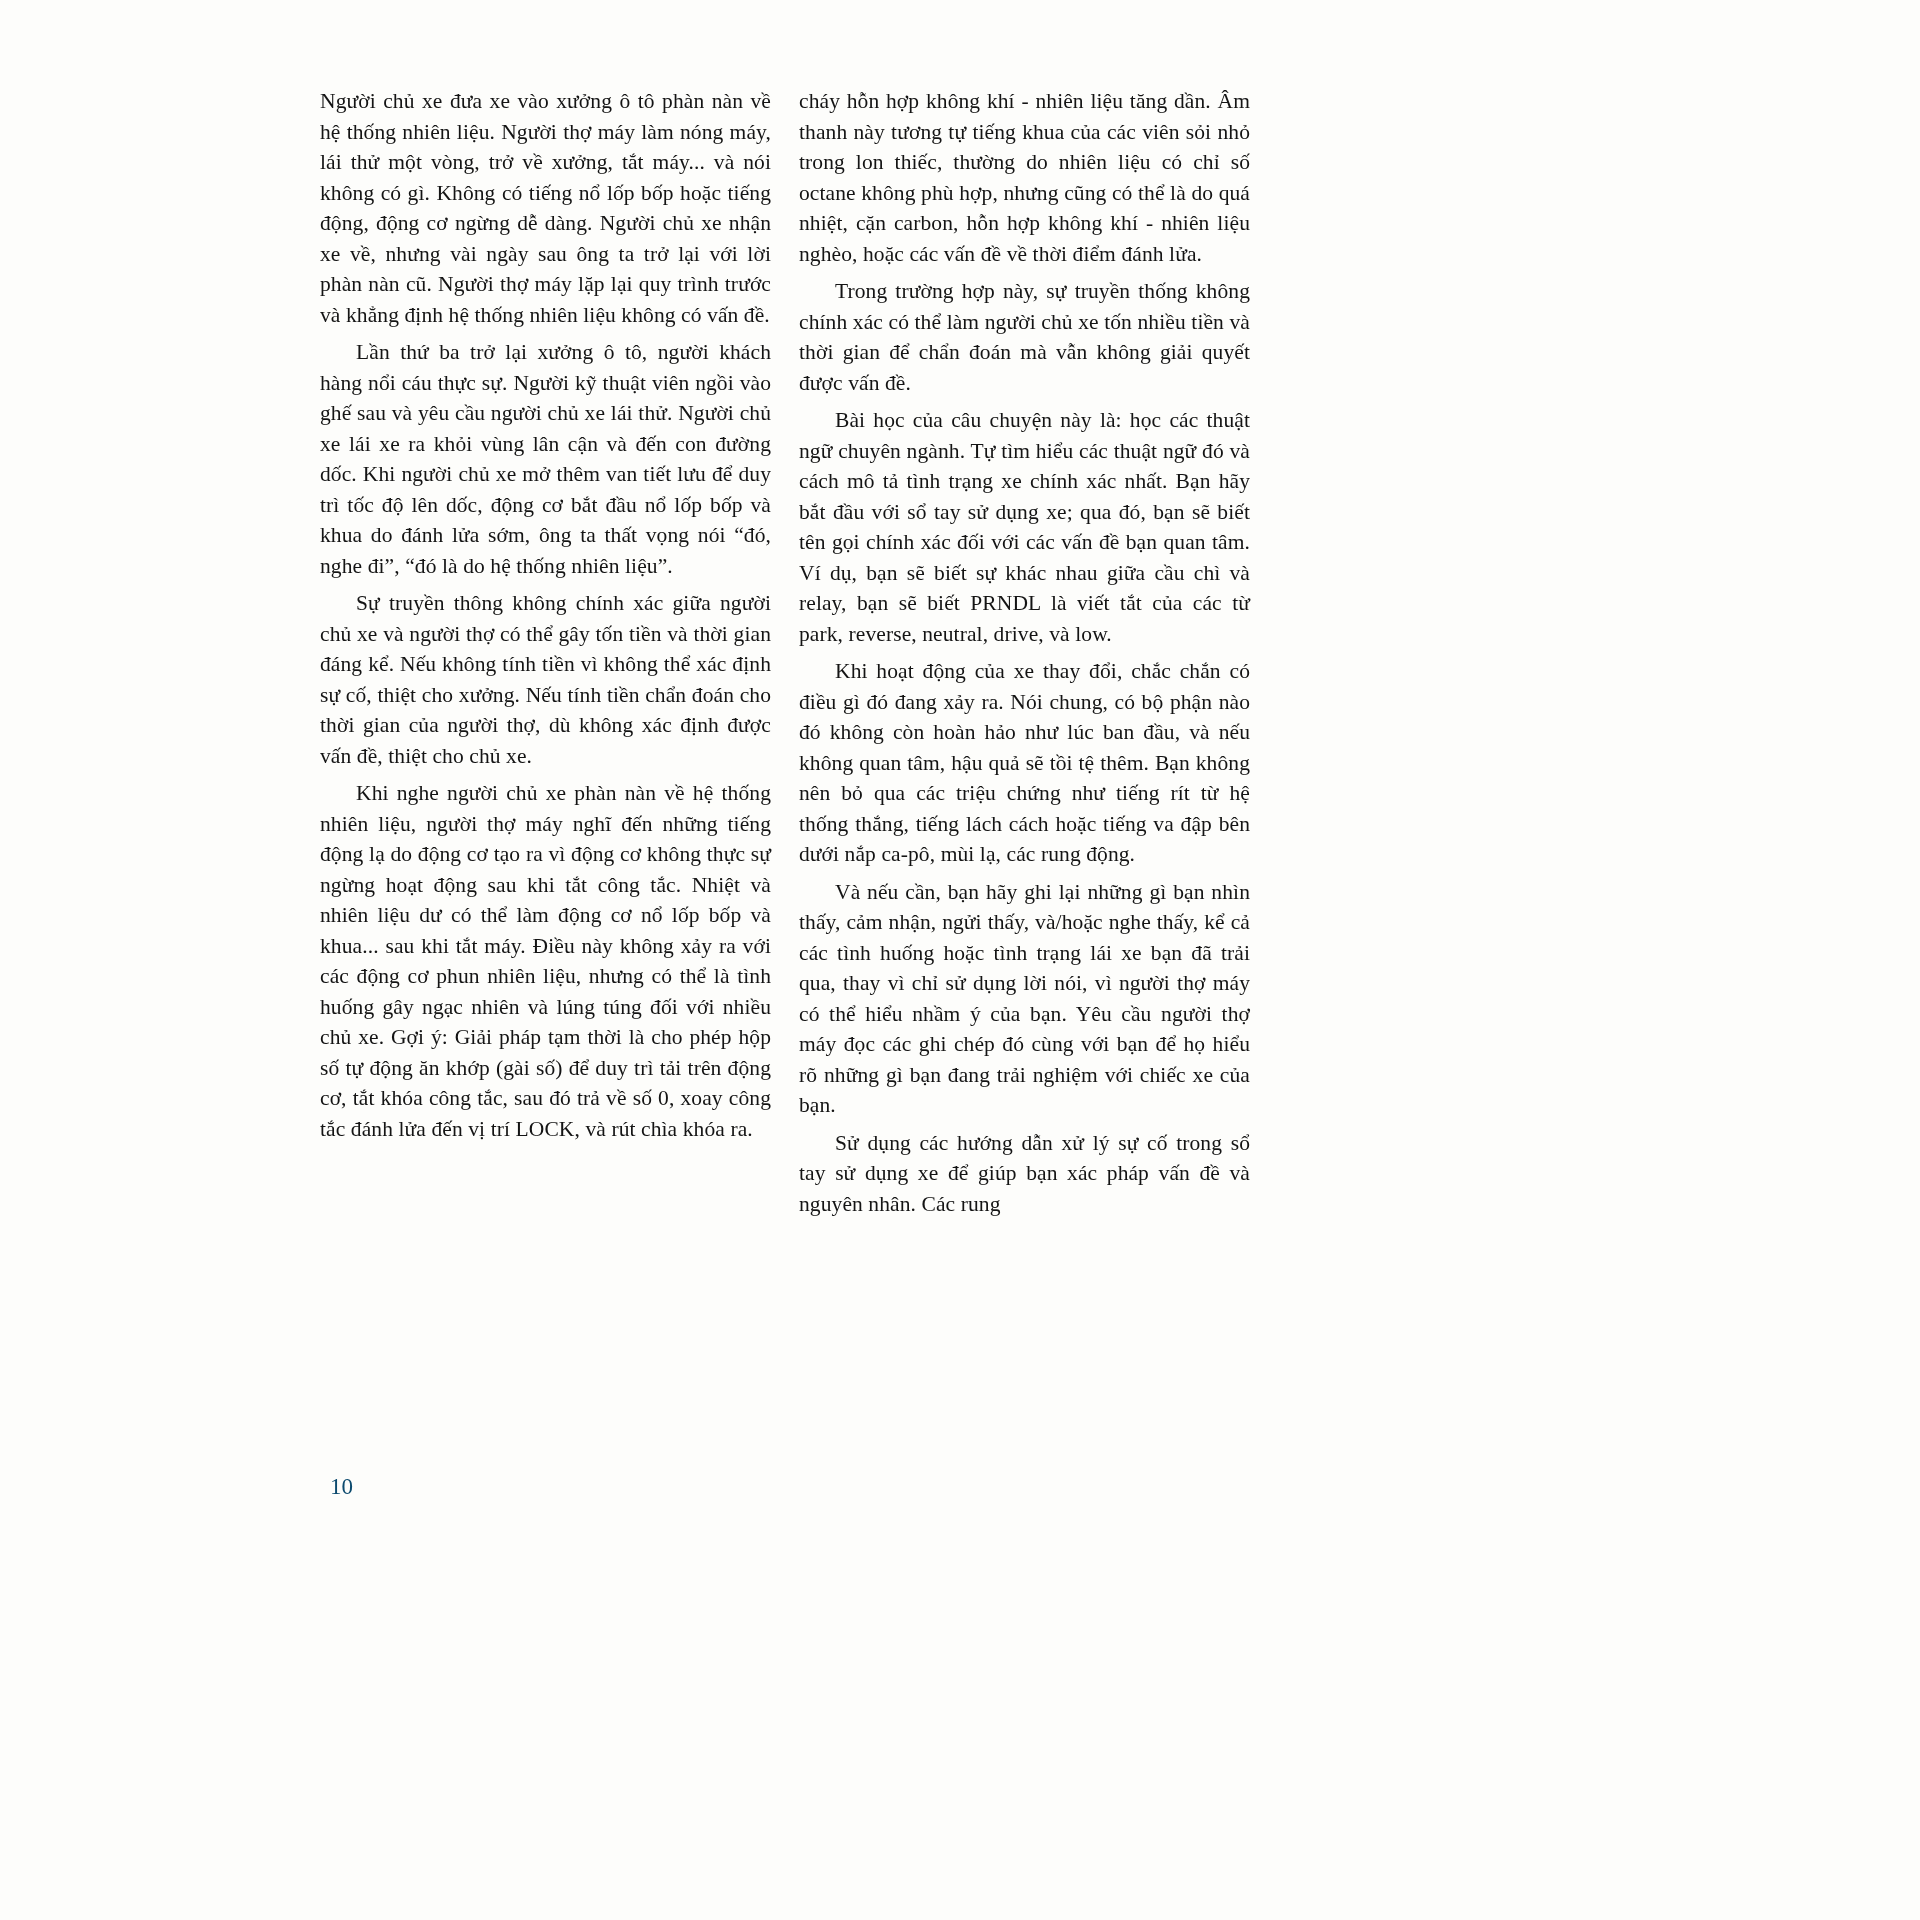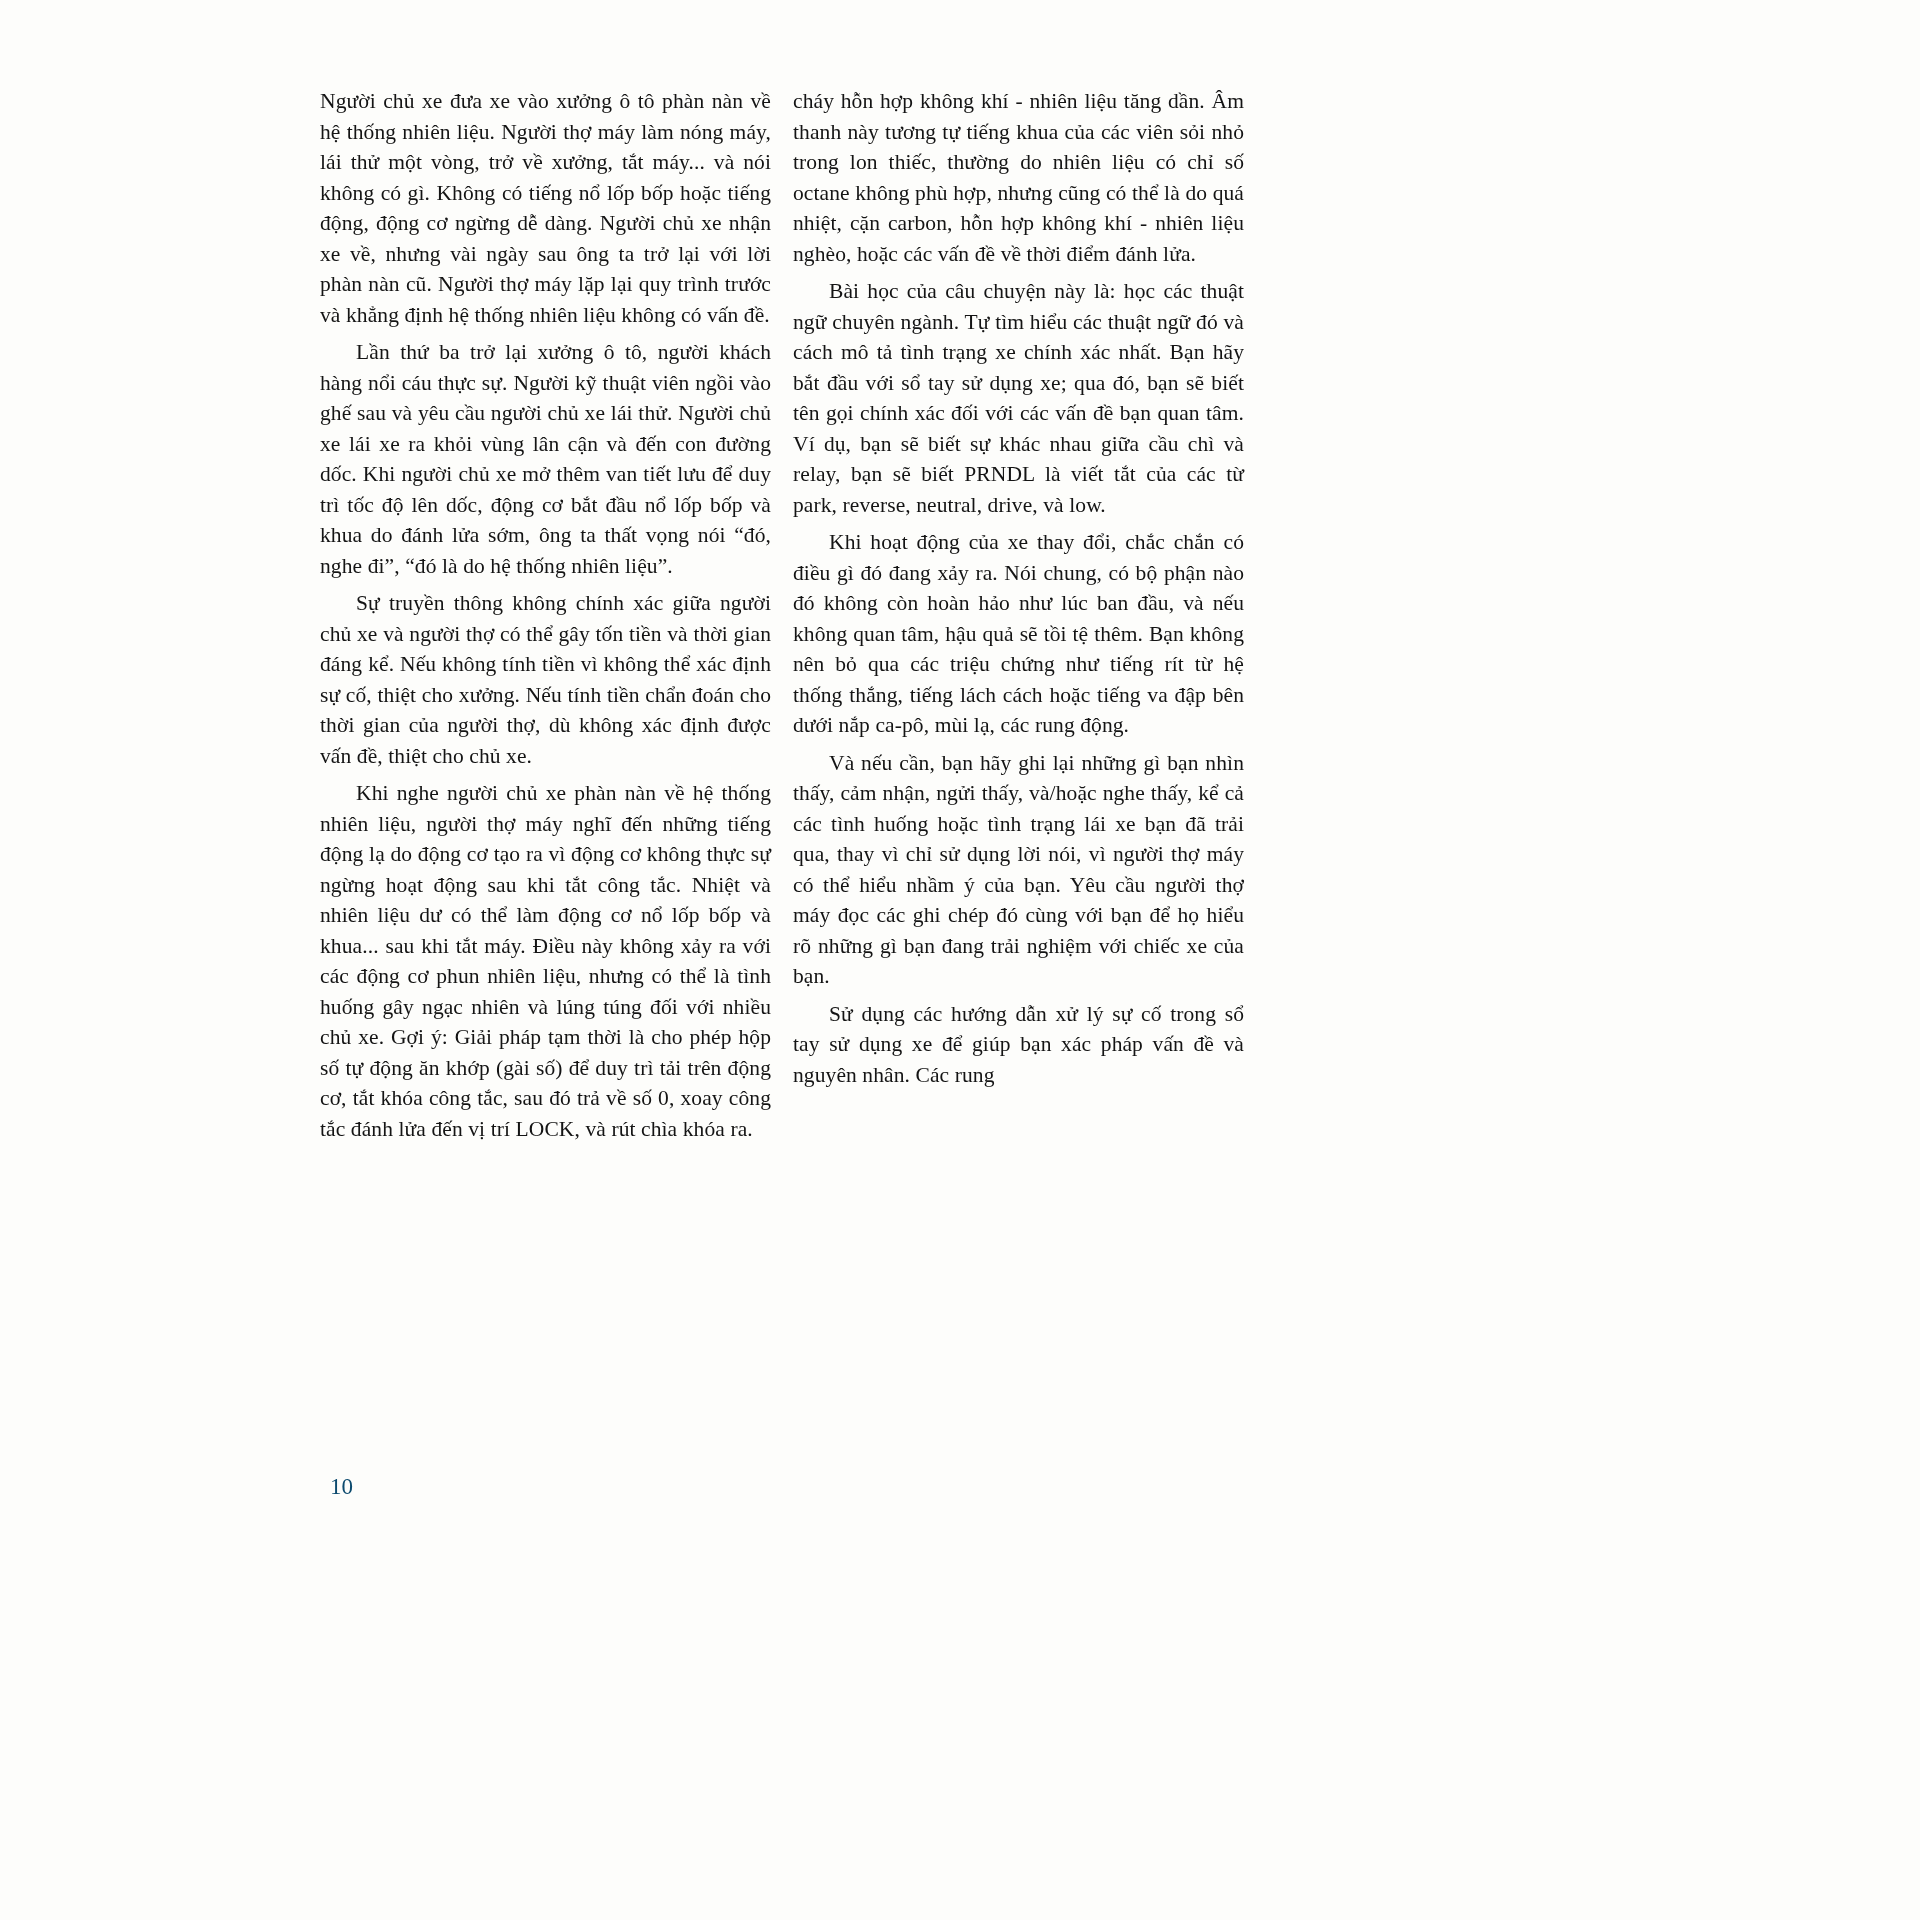--- a/index.html
+++ b/index.html
@@ -21,21 +21,21 @@
     width: 1920px;
     height: 1920px;
     background: #fdfdfb;
   }
   .columns {
     position: absolute;
     top: 86px;
     left: 320px;
     width: 930px;
     display: flex;
-    gap: 22px;
+    gap: 28px;
   }
   .col {
     width: 451px;
     font-size: 21.5px;
     line-height: 30.5px;
     text-align: justify;
     letter-spacing: 0.1px;
   }
   .col p {
     margin: 0 0 7px 0;
@@ -58,20 +58,21 @@
 <div class="page">
   <div class="columns">
     <div class="col">
         <p>Người chủ xe đưa xe vào xưởng ô tô phàn nàn về hệ thống nhiên liệu. Người thợ máy làm nóng máy, lái thử một vòng, trở về xưởng, tắt máy... và nói không có gì. Không có tiếng nổ lốp bốp hoặc tiếng động, động cơ ngừng dễ dàng. Người chủ xe nhận xe về, nhưng vài ngày sau ông ta trở lại với lời phàn nàn cũ. Người thợ máy lặp lại quy trình trước và khẳng định hệ thống nhiên liệu không có vấn đề.</p>
         <p>Lần thứ ba trở lại xưởng ô tô, người khách hàng nổi cáu thực sự. Người kỹ thuật viên ngồi vào ghế sau và yêu cầu người chủ xe lái thử. Người chủ xe lái xe ra khỏi vùng lân cận và đến con đường dốc. Khi người chủ xe mở thêm van tiết lưu để duy trì tốc độ lên dốc, động cơ bắt đầu nổ lốp bốp và khua do đánh lửa sớm, ông ta thất vọng nói “đó, nghe đi”, “đó là do hệ thống nhiên liệu”.</p>
         <p>Sự truyền thông không chính xác giữa người chủ xe và người thợ có thể gây tốn tiền và thời gian đáng kể. Nếu không tính tiền vì không thể xác định sự cố, thiệt cho xưởng. Nếu tính tiền chẩn đoán cho thời gian của người thợ, dù không xác định được vấn đề, thiệt cho chủ xe.</p>
         <p>Khi nghe người chủ xe phàn nàn về hệ thống nhiên liệu, người thợ máy nghĩ đến những tiếng động lạ do động cơ tạo ra vì động cơ không thực sự ngừng hoạt động sau khi tắt công tắc. Nhiệt và nhiên liệu dư có thể làm động cơ nổ lốp bốp và khua... sau khi tắt máy. Điều này không xảy ra với các động cơ phun nhiên liệu, nhưng có thể là tình huống gây ngạc nhiên và lúng túng đối với nhiều chủ xe. Gợi ý: Giải pháp tạm thời là cho phép hộp số tự động ăn khớp (gài số) để duy trì tải trên động cơ, tắt khóa công tắc, sau đó trả về số 0, xoay công tắc đánh lửa đến vị trí LOCK, và rút chìa khóa ra.</p>
       </div>
     <div class="col">
         <p>cháy hỗn hợp không khí - nhiên liệu tăng dần. Âm thanh này tương tự tiếng khua của các viên sỏi nhỏ trong lon thiếc, thường do nhiên liệu có chỉ số octane không phù hợp, nhưng cũng có thể là do quá nhiệt, cặn carbon, hỗn hợp không khí - nhiên liệu nghèo, hoặc các vấn đề về thời điểm đánh lửa.</p>
+        <p>Trong trường hợp này, sự truyền thống không chính xác có thể làm người chủ xe tốn nhiều tiền và thời gian để chẩn đoán mà vẫn không giải quyết được vấn đề.</p>
         <p>Bài học của câu chuyện này là: học các thuật ngữ chuyên ngành. Tự tìm hiểu các thuật ngữ đó và cách mô tả tình trạng xe chính xác nhất. Bạn hãy bắt đầu với sổ tay sử dụng xe; qua đó, bạn sẽ biết tên gọi chính xác đối với các vấn đề bạn quan tâm. Ví dụ, bạn sẽ biết sự khác nhau giữa cầu chì và relay, bạn sẽ biết PRNDL là viết tắt của các từ park, reverse, neutral, drive, và low.</p>
         <p>Khi hoạt động của xe thay đổi, chắc chắn có điều gì đó đang xảy ra. Nói chung, có bộ phận nào đó không còn hoàn hảo như lúc ban đầu, và nếu không quan tâm, hậu quả sẽ tồi tệ thêm. Bạn không nên bỏ qua các triệu chứng như tiếng rít từ hệ thống thắng, tiếng lách cách hoặc tiếng va đập bên dưới nắp ca-pô, mùi lạ, các rung động.</p>
         <p>Và nếu cần, bạn hãy ghi lại những gì bạn nhìn thấy, cảm nhận, ngửi thấy, và/hoặc nghe thấy, kể cả các tình huống hoặc tình trạng lái xe bạn đã trải qua, thay vì chỉ sử dụng lời nói, vì người thợ máy có thể hiểu nhầm ý của bạn. Yêu cầu người thợ máy đọc các ghi chép đó cùng với bạn để họ hiểu rõ những gì bạn đang trải nghiệm với chiếc xe của bạn.</p>
         <p>Sử dụng các hướng dẫn xử lý sự cố trong sổ tay sử dụng xe để giúp bạn xác pháp vấn đề và nguyên nhân. Các rung</p>
       </div>
   </div>
   <div class="page-number">10</div>
 </div>
 
 </body></html>

